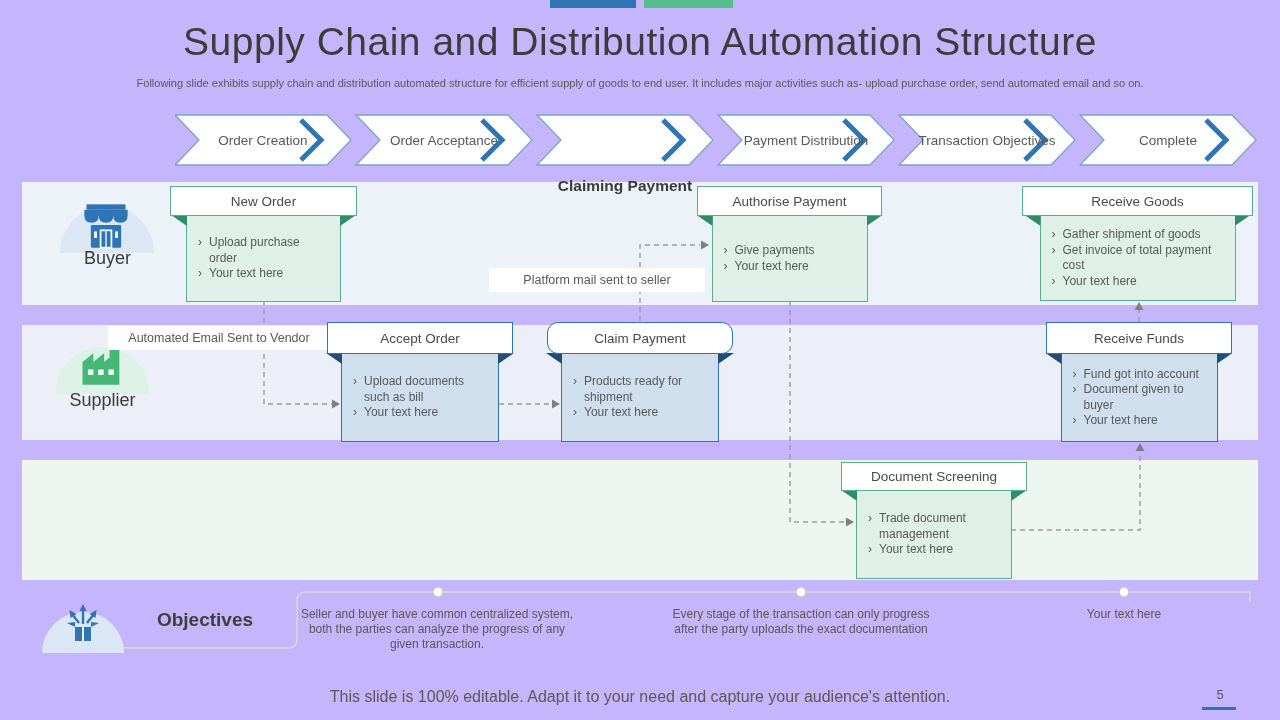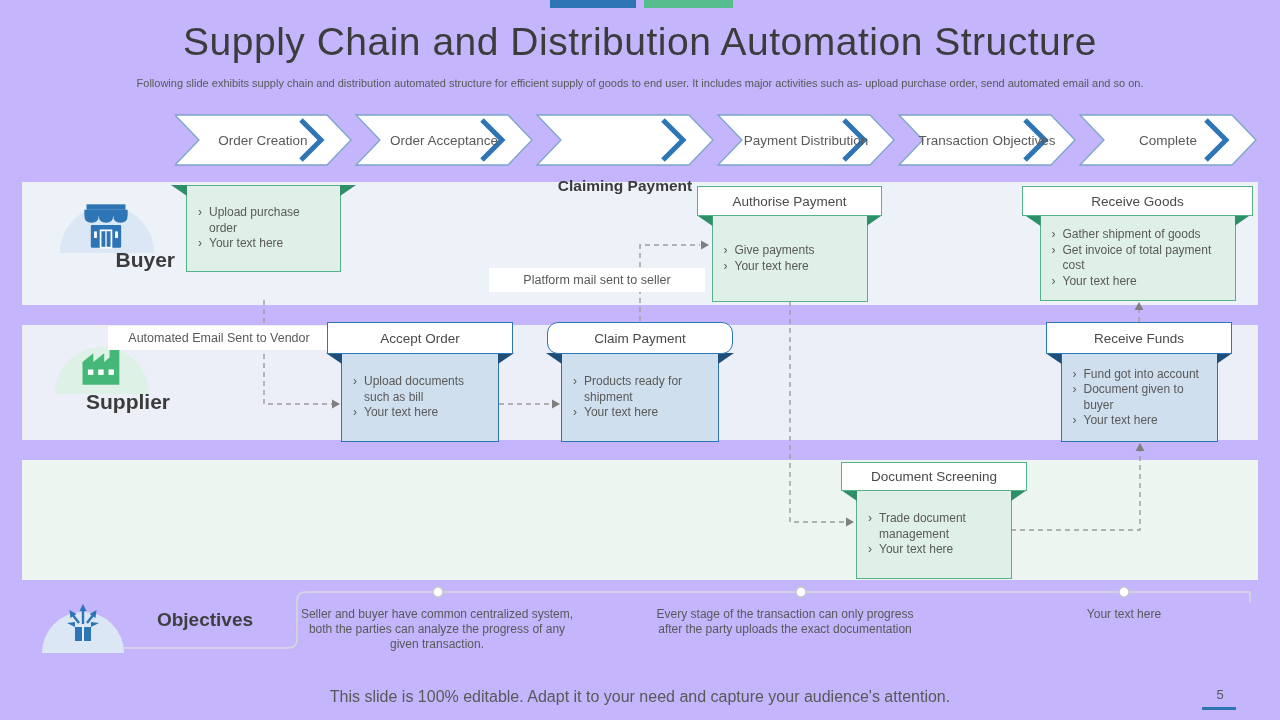--- a/index.html
+++ b/index.html
@@ -17,21 +17,21 @@
   
   .chev-label{position:absolute;top:114px;height:53px;width:152px;display:flex;align-items:center;
               justify-content:center;text-align:center;font-size:13.5px;line-height:16px;color:#595959;z-index:3;}
   .chev-label.active{font-size:15.5px;font-weight:bold;color:#3b3b3b;line-height:19px;margin-top:45px;}
 
   
   .lane{position:absolute;left:22px;width:1236px;z-index:1;}
 
   
   .dome{position:absolute;border-radius:200px 200px 0 0;z-index:2;}
-  .role-label{position:absolute;text-align:right;font-weight:bold;color:#3b3b3b;font-size:21px;z-index:3;}
+  .role-label{position:absolute;text-align:center;font-weight:normal;color:#3b3b3b;font-size:18px;z-index:3;}
 
   
   .flowbox{position:absolute;z-index:3;}
   .flowbox.green{--ac:#55b28b;--dk:#2e8e68;--bf:#def0e7;}
   .flowbox.blue{--ac:#2e75b6;--dk:#1f4e79;--bf:#cfdfee;}
   .fb-header{position:relative;z-index:2;background:#fff;border:1px solid var(--ac);
              display:flex;align-items:center;justify-content:center;font-size:13.5px;color:#4a4a4a;}
   .fb-body{position:relative;z-index:1;margin:-1px auto 0;background:var(--bf);border:1px solid var(--ac);
            box-sizing:border-box;display:flex;flex-direction:column;justify-content:center;padding:4px 9px;}
   .fold{position:absolute;width:16px;height:11px;background:var(--dk);top:-1px;}
@@ -141,20 +141,21 @@
     <rect x="11" y="28" width="5" height="5" fill="#ffffff"></rect>
     <rect x="20.5" y="28" width="5" height="5" fill="#ffffff"></rect>
     <rect x="30" y="28" width="5" height="5" fill="#ffffff"></rect>
   </svg>
   <div class="role-label" style="left:35px;top:390px;width:135px;">Supplier</div>
 
   <div class="flow-label" style="left:108px;top:326px;width:222px;height:24px;">Automated Email Sent to Vendor</div>
   <div class="flow-label" style="left:489px;top:268px;width:216px;height:24px;">Platform mail sent to seller</div>
 
   <div class="flowbox green" style="left:170px;top:186px;width:187px;">
+    <div class="fb-header" style="height:28px;">New Order</div>
     <div class="fb-body" style="width:155px;height:87px;">
       <div class="fold fl"></div>
       <div class="fold fr"></div>
       <div class="bullet">Upload purchase order</div>
       <div class="bullet">Your text here</div>
     </div>
   </div>
 
   <div class="flowbox green" style="left:697px;top:186px;width:185px;">
     <div class="fb-header" style="height:28px;">Authorise Payment</div>
@@ -231,20 +232,20 @@
       <polygon points="37.5,10 36.5,18 30.5,14"></polygon>
       <rect x="16" y="27" width="16" height="14"></rect>
       <polygon points="16,27 8,23 16,22"></polygon>
       <polygon points="32,27 40,23 32,22"></polygon>
     </g>
     <line x1="24" y1="27" x2="24" y2="41" stroke="#ffffff" stroke-width="1.8"></line>
   </svg>
   <div id="objectives-label">Objectives</div>
 
   <div class="obj-text" style="left:300px;top:607px;width:274px;">Seller and buyer have common centralized system, both the parties can analyze the progress of any given transaction.</div>
-  <div class="obj-text" style="left:648px;top:607px;width:274px;">Every stage of the transaction can only progress after the party uploads the exact documentation</div>
+  <div class="obj-text" style="left:664px;top:607px;width:274px;">Every stage of the transaction can only progress after the party uploads the exact documentation</div>
   <div class="obj-text" style="left:1024px;top:607px;width:200px;">Your text here</div>
 
   <div id="footer">This slide is 100% editable. Adapt it to your need and capture your audience's attention.</div>
   <div id="page-num">5</div>
   <div id="page-underline" style="background:#2e75b6;"></div>
 
 </div>
 
 </body></html>

